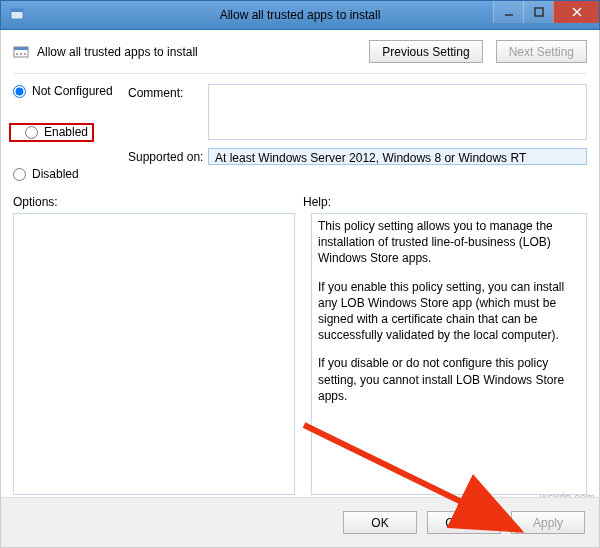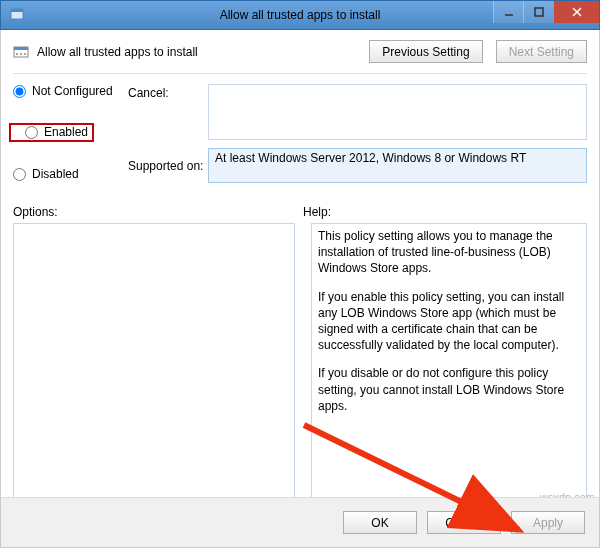--- a/index.html
+++ b/index.html
@@ -136,21 +136,21 @@
     background: #fff;
     position: relative;
     overflow-y: scroll;
     resize: none;
     font-family: inherit;
     font-size: 12px;
     padding: 2px 4px;
   }
   .supported-box {
     grid-column: 3;
-    height: 35px;
+    height: 17px;
     border: 1px solid #a6c8e8;
     background: #eaf3fb;
     padding: 2px 6px;
     font-size: 12px;
     overflow-y: scroll;
   }
   .mid-labels {
     display: flex;
     margin-top: 14px;
   }
@@ -265,21 +265,21 @@
       <label class="radio-row radio-enabled">
         <input type="radio" name="state" style="">
         <span>Enabled</span>
       </label>
       <label class="radio-row">
         <input type="radio" name="state" style="">
         <span>Disabled</span>
       </label>
     </div>
 
-    <div class="lbl" style="grid-column:2;padding-top:2px;">Cancel:</div>
+    <div class="lbl" style="grid-column:2;padding-top:2px;">Comment:</div>
     <textarea class="comment-box" style=""></textarea>
 
     <div class="lbl" style="grid-column:2;align-self:center;">Supported on:</div>
     <div class="supported-box">At least Windows Server 2012, Windows 8 or Windows RT</div>
   </div>
 
   <div class="mid-labels">
     <div class="options-label">Options:</div>
     <div class="help-label">Help:</div>
   </div>

